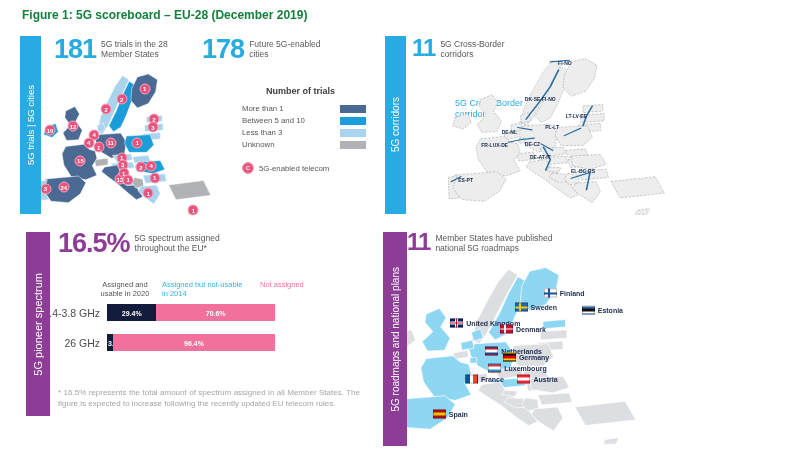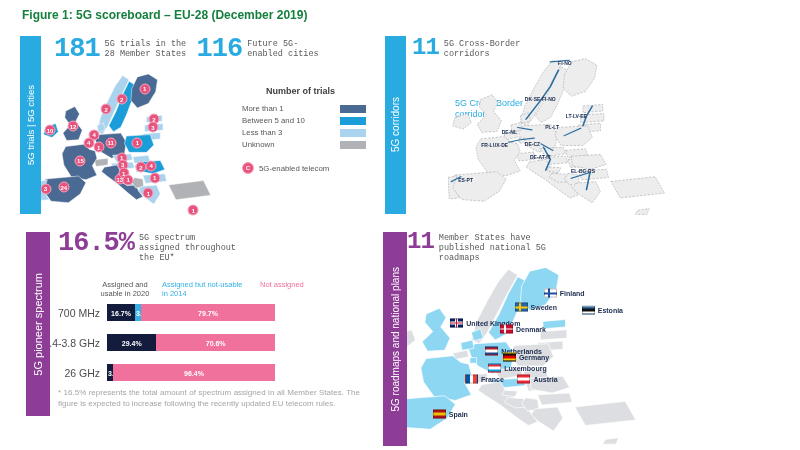--- a/index.html
+++ b/index.html
@@ -16,21 +16,21 @@
   .cyan-bg{background:#29abe2;}
   .purple-bg{background:#8e3d96;}
   #q-trials .sidebar{left:0;top:0;width:21px;height:178px;}
   #q-trials .v-text{font-size:9.5px;}
   #q-corridors .sidebar{left:0;top:0;width:21px;height:178px;}
   #q-corridors .v-text{font-size:10px;}
   #q-spectrum .sidebar{left:6px;top:4px;width:24px;height:184px;}
   #q-spectrum .v-text{font-size:11px;}
   #q-roadmaps .sidebar{left:6px;top:4px;width:24px;height:214px;}
   #q-roadmaps .v-text{font-size:10px;}
-  .stats{position:absolute;display:flex;gap:8px;font-family:Liberation Mono, monospace;}
+  .stats{position:absolute;display:flex;gap:17px;}
   #q-trials .stats{left:34px;top:0;}
   .stat{display:flex;align-items:flex-start;}
   .big{font-weight:bold;letter-spacing:-1px;line-height:1;}
   .n27{font-size:27px;}
   .n24{font-size:24px;}
   .cyan-tx{color:#29abe2;}
   .purple-tx{color:#8e3d96;}
   .cap{font-size:8.5px;color:#58595b;line-height:1.2;margin-left:5px;margin-top:3px;}
   .w84{width:84px;} .w74{width:74px;} .w92{width:92px;} .w100{width:100px;} .w120{width:120px;}
   .mapbox{position:absolute;}
@@ -92,21 +92,21 @@
   <section class="quad" id="q-trials">
     <div class="sidebar cyan-bg">
       <span class="v-text">5G trials | 5G cities</span>
     </div>
     <div class="stats">
       <div class="stat">
         <span class="big n27 cyan-tx">181</span>
         <span class="cap w84">5G trials in the 28 Member States</span>
       </div>
       <div class="stat">
-        <span class="big n27 cyan-tx">116</span>
+        <span class="big n27 cyan-tx">178</span>
         <span class="cap w74">Future 5G-enabled cities</span>
       </div>
     </div>
     <div class="mapbox" id="trials-mapbox">
       <svg id="map-trials" viewBox="0 0 220 200" preserveAspectRatio="none">
           <path d="M62,86 L66,66 74,44 82,24 90,10 97,16 90,34 82,56 74,78 68,90 Z" fill="#aad3ed" stroke="#ffffff" stroke-width="0.6"></path>
           <path d="M90,36 L97,18 105,24 100,44 94,64 88,80 80,86 75,78 83,58 Z" fill="#1b9dd9" stroke="#ffffff" stroke-width="0.6"></path>
           <path d="M100,28 L106,12 118,8 128,16 126,32 118,48 106,54 99,44 Z" fill="#4a6a93" stroke="#ffffff" stroke-width="0.6"></path>
           <path d="M116,66 L133,64 133,72 116,74 Z" fill="#aad3ed" stroke="#ffffff" stroke-width="0.6"></path>
           <path d="M114,77 L134,75 134,84 114,86 Z" fill="#aad3ed" stroke="#ffffff" stroke-width="0.6"></path>
@@ -272,34 +272,20 @@
         <span class="cap w100">5G spectrum assigned throughout the EU*</span>
       </div>
     </div>
     <div class="spec-legend" id="spec-legend">
         <div class="sp-leg" style="color: rgb(83, 86, 90);">Assigned and usable in 2020</div>
         <div class="sp-leg" style="color: rgb(51, 177, 228);">Assigned but not-usable in 2014</div>
         <div class="sp-leg" style="color: rgb(240, 113, 155);">Not assigned</div>
       </div>
     <div class="spec-chart" id="spec-rows">
         <div class="sp-row">
-          <div class="sp-cat">700 MHz</div>
-          <div class="sp-track">
-            <div class="sp-seg" style="width: 16.7%; background: rgb(19, 28, 60);">
-              <span class="sp-val c">16.7%</span>
-            </div>
-            <div class="sp-seg" style="width: 3.6%; background: rgb(51, 177, 228);">
-              <span class="sp-val s">3.6%</span>
-            </div>
-            <div class="sp-seg" style="width: 79.7%; background: rgb(240, 113, 155);">
-              <span class="sp-val c">79.7%</span>
-            </div>
-          </div>
-        </div>
-        <div class="sp-row">
           <div class="sp-cat">3.4-3.8 GHz</div>
           <div class="sp-track">
             <div class="sp-seg" style="width: 29.4%; background: rgb(19, 28, 60);">
               <span class="sp-val c">29.4%</span>
             </div>
             <div class="sp-seg" style="width: 70.6%; background: rgb(240, 113, 155);">
               <span class="sp-val c">70.6%</span>
             </div>
           </div>
         </div>

